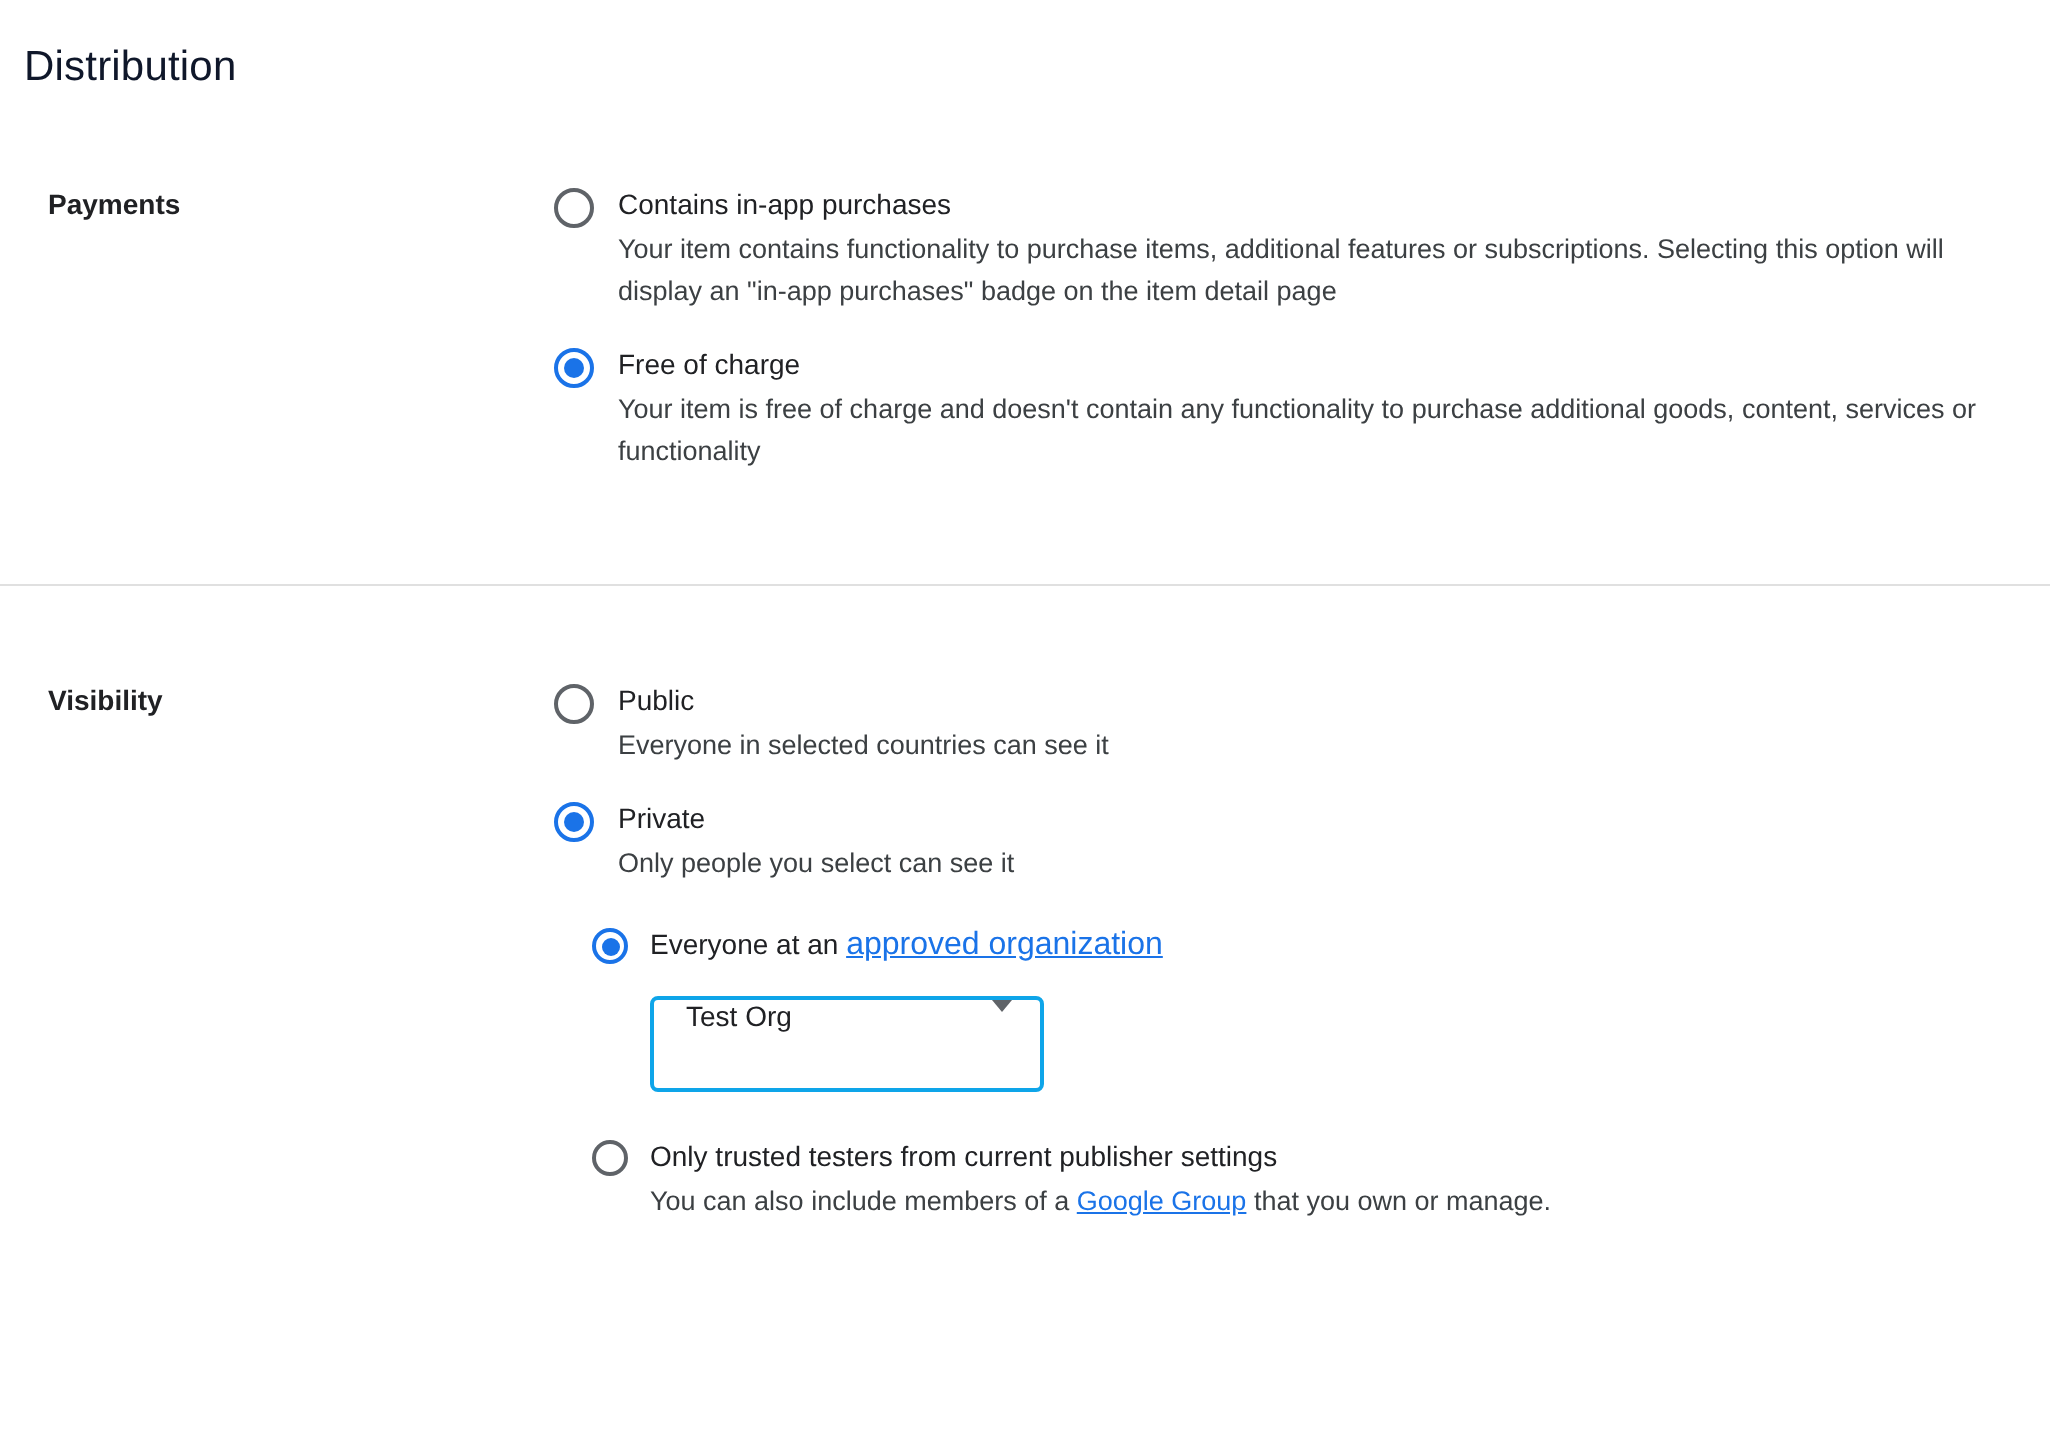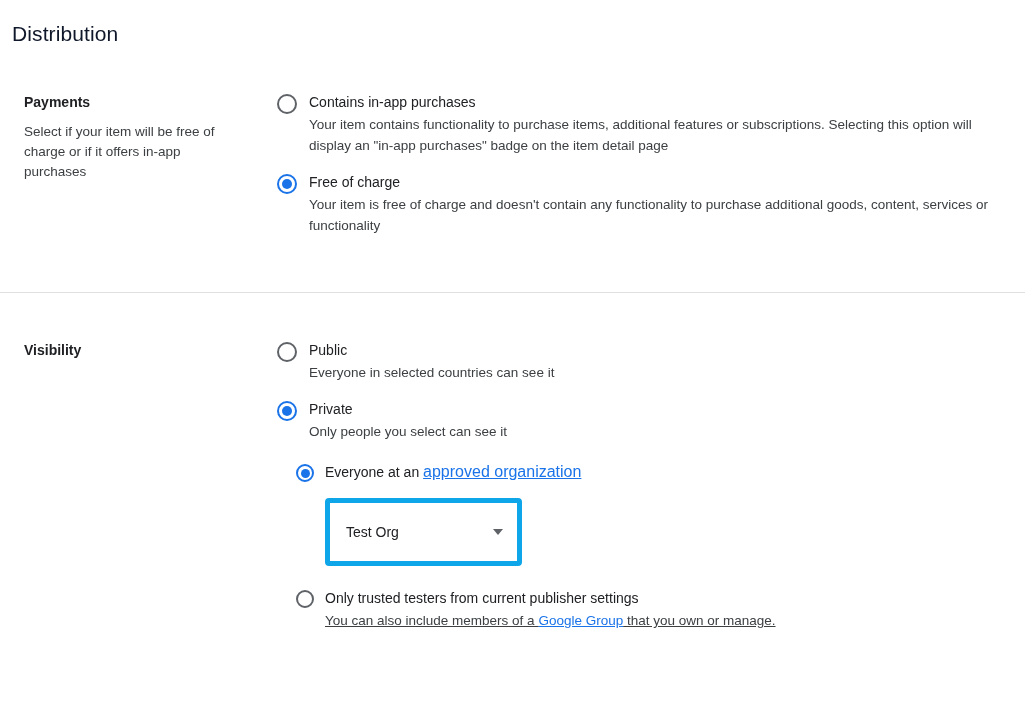--- a/index.html
+++ b/index.html
@@ -141,25 +141,24 @@
   .nested {
     margin-left: 19px;
     margin-top: 20px;
   }
 
   .select-wrap {
     margin-left: 29px;
     margin-top: 14px;
     margin-bottom: 22px;
     width: 197px;
-    height: 68px;
-    border: 5px solid #0ea5e9;
+    height: 48px;
+    border: 2px solid #0ea5e9;
     border-radius: 4px;
     display: flex;
-    align-items: center;
     padding: 0 14px 0 16px;
     cursor: pointer;
     background: #fff;
   }
   .select-value {
     flex: 1 1 auto;
     font-size: 14px;
     color: #202124;
   }
   .caret {
@@ -172,36 +171,34 @@
   .inline-txt {
     font-size: 14px;
     color: #202124;
     line-height: 20px;
   }
   .sub-desc {
     font-size: 13.5px;
     color: #3c4043;
     line-height: 21px;
     margin-top: 2px;
-    text-decoration: underline;
   }
 </style>
 </head>
 <body>
 
 <div class="page">
 
   <h1 class="page-title">Distribution</h1>
 
   <div class="divider"></div>
 
   <div class="section section-payments">
     <div class="label-col">
       <div class="label-title">Payments</div>
-      <div class="label-desc">Select if your item will be free of charge or if it offers in-app purchases</div>
     </div>
     <div class="content-col">
 
       <div class="radio-row">
         <div class="radio"></div>
         <div class="radio-text">
           <span class="radio-label">Contains in-app purchases</span>
           <div class="radio-desc wide">Your item contains functionality to purchase items, additional features or subscriptions. Selecting this option will display an "in-app purchases" badge on the item detail page</div>
         </div>
       </div>

